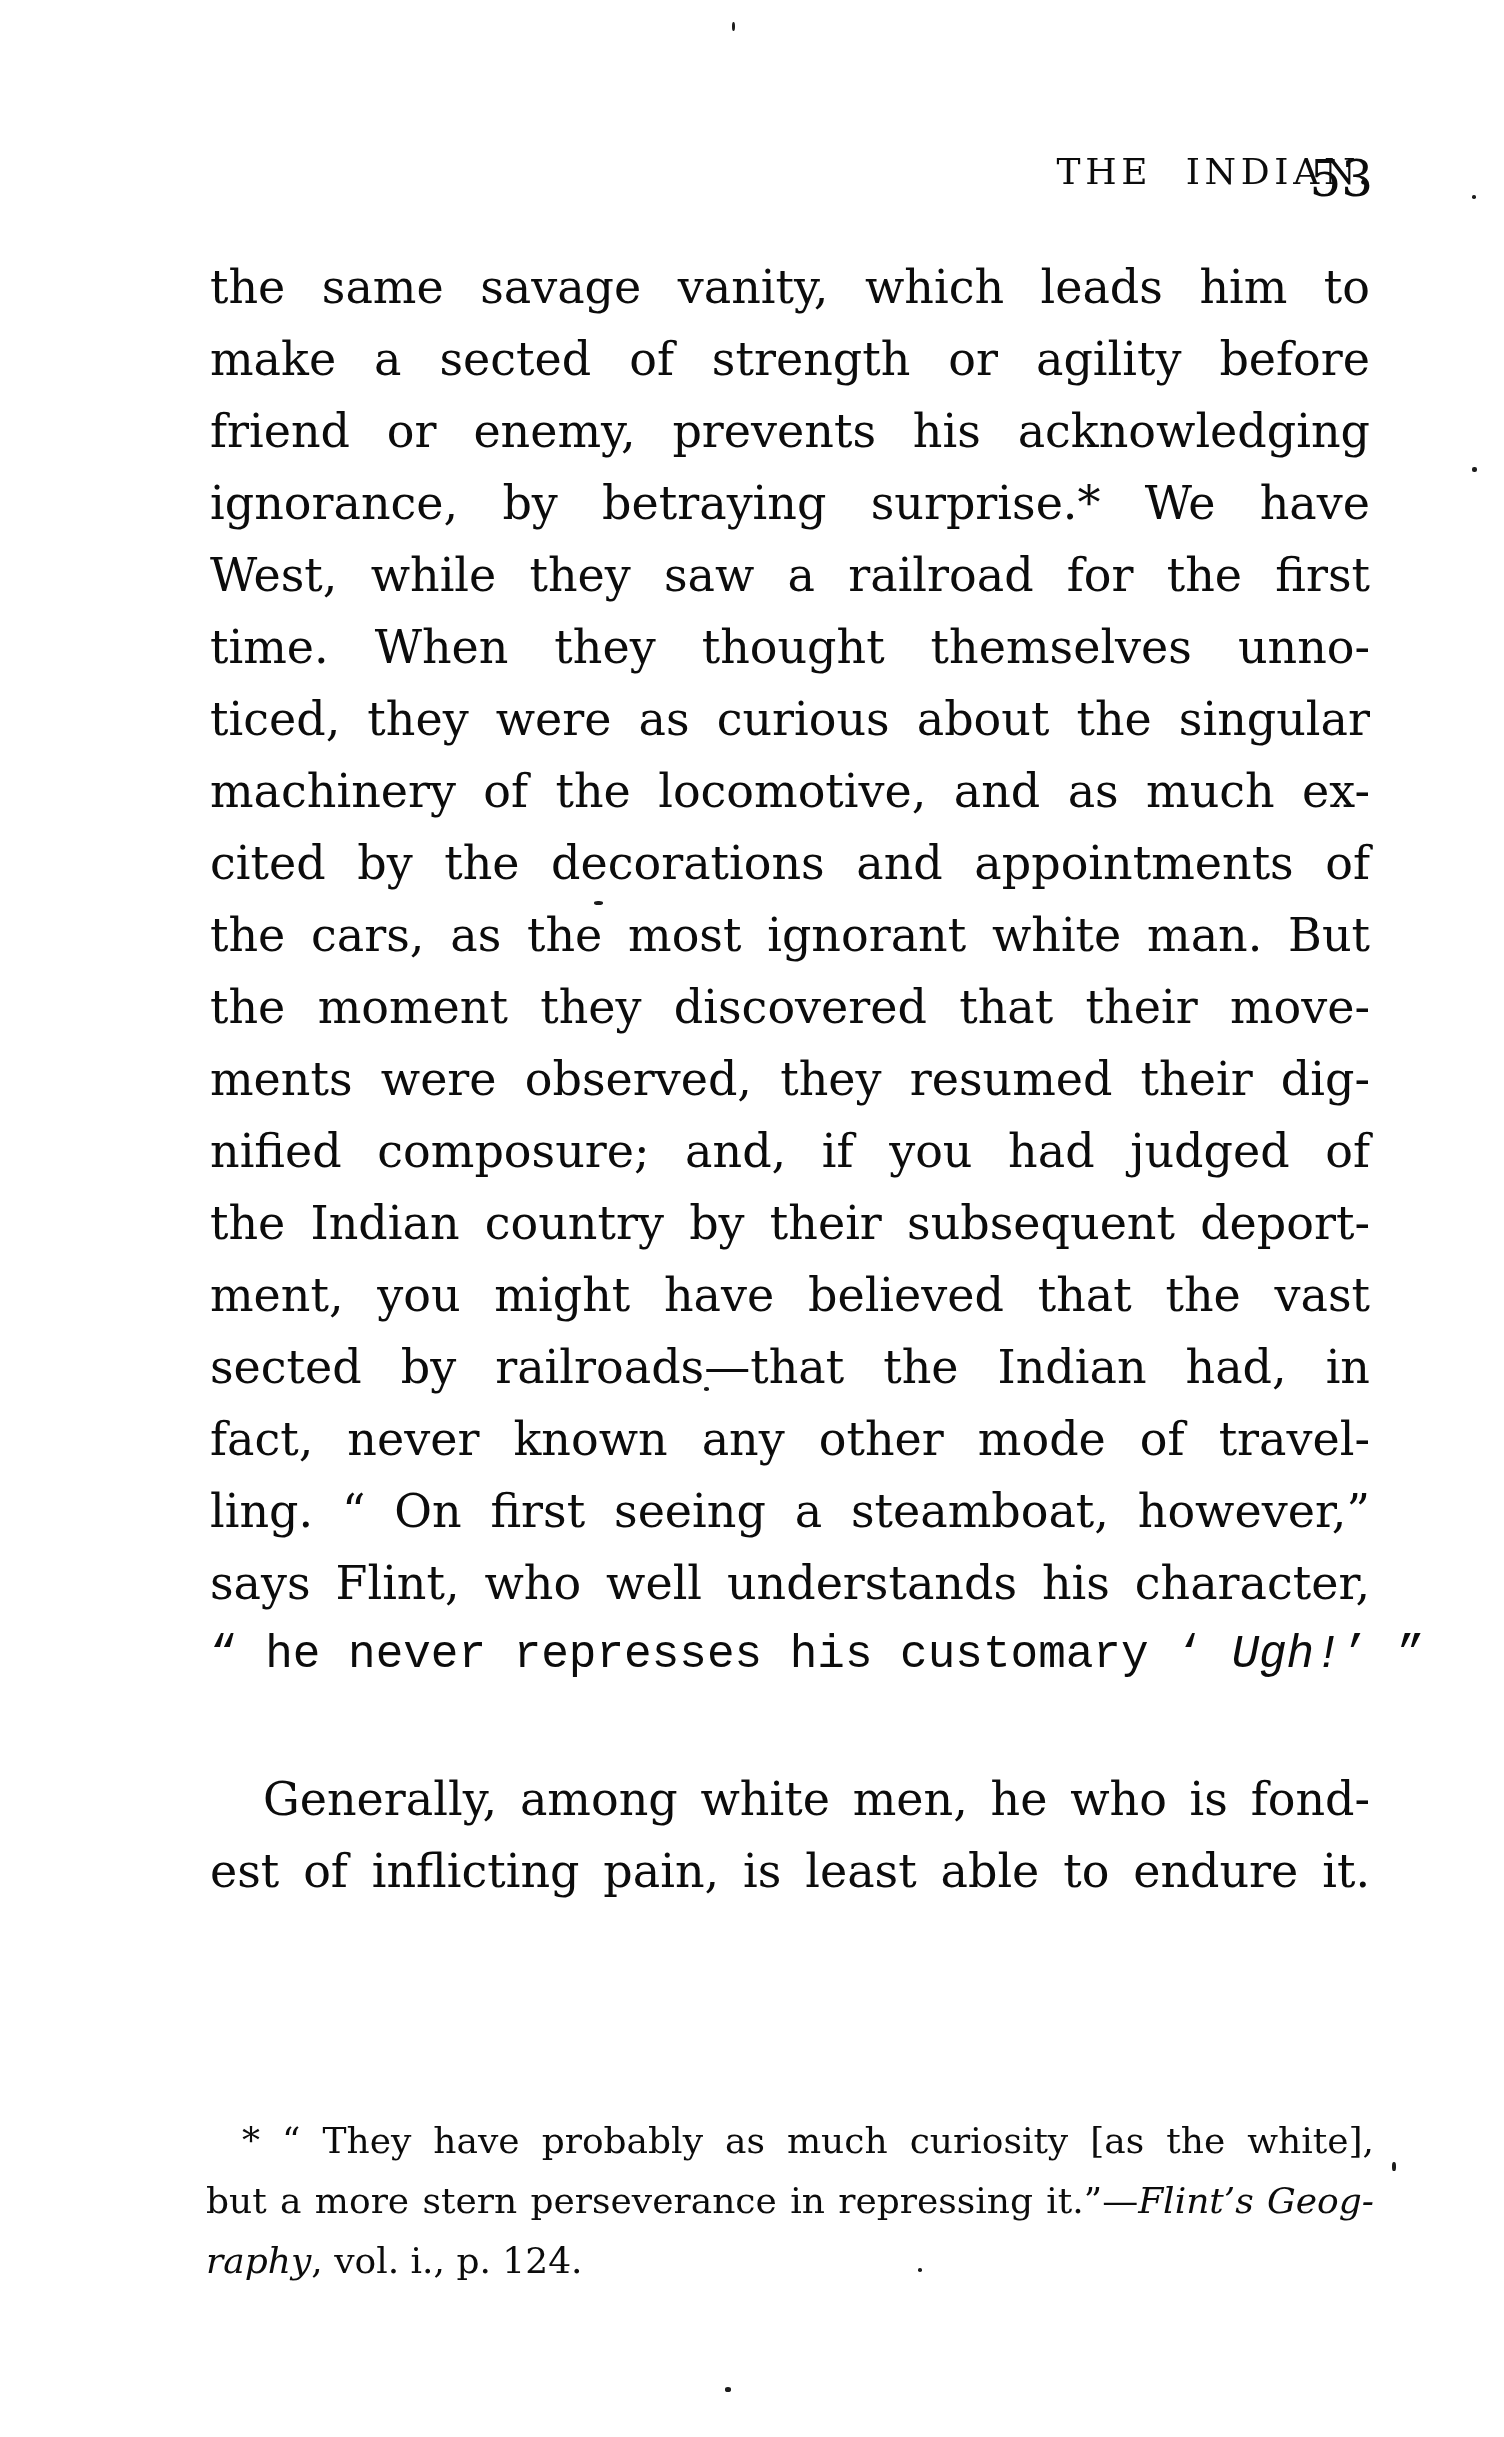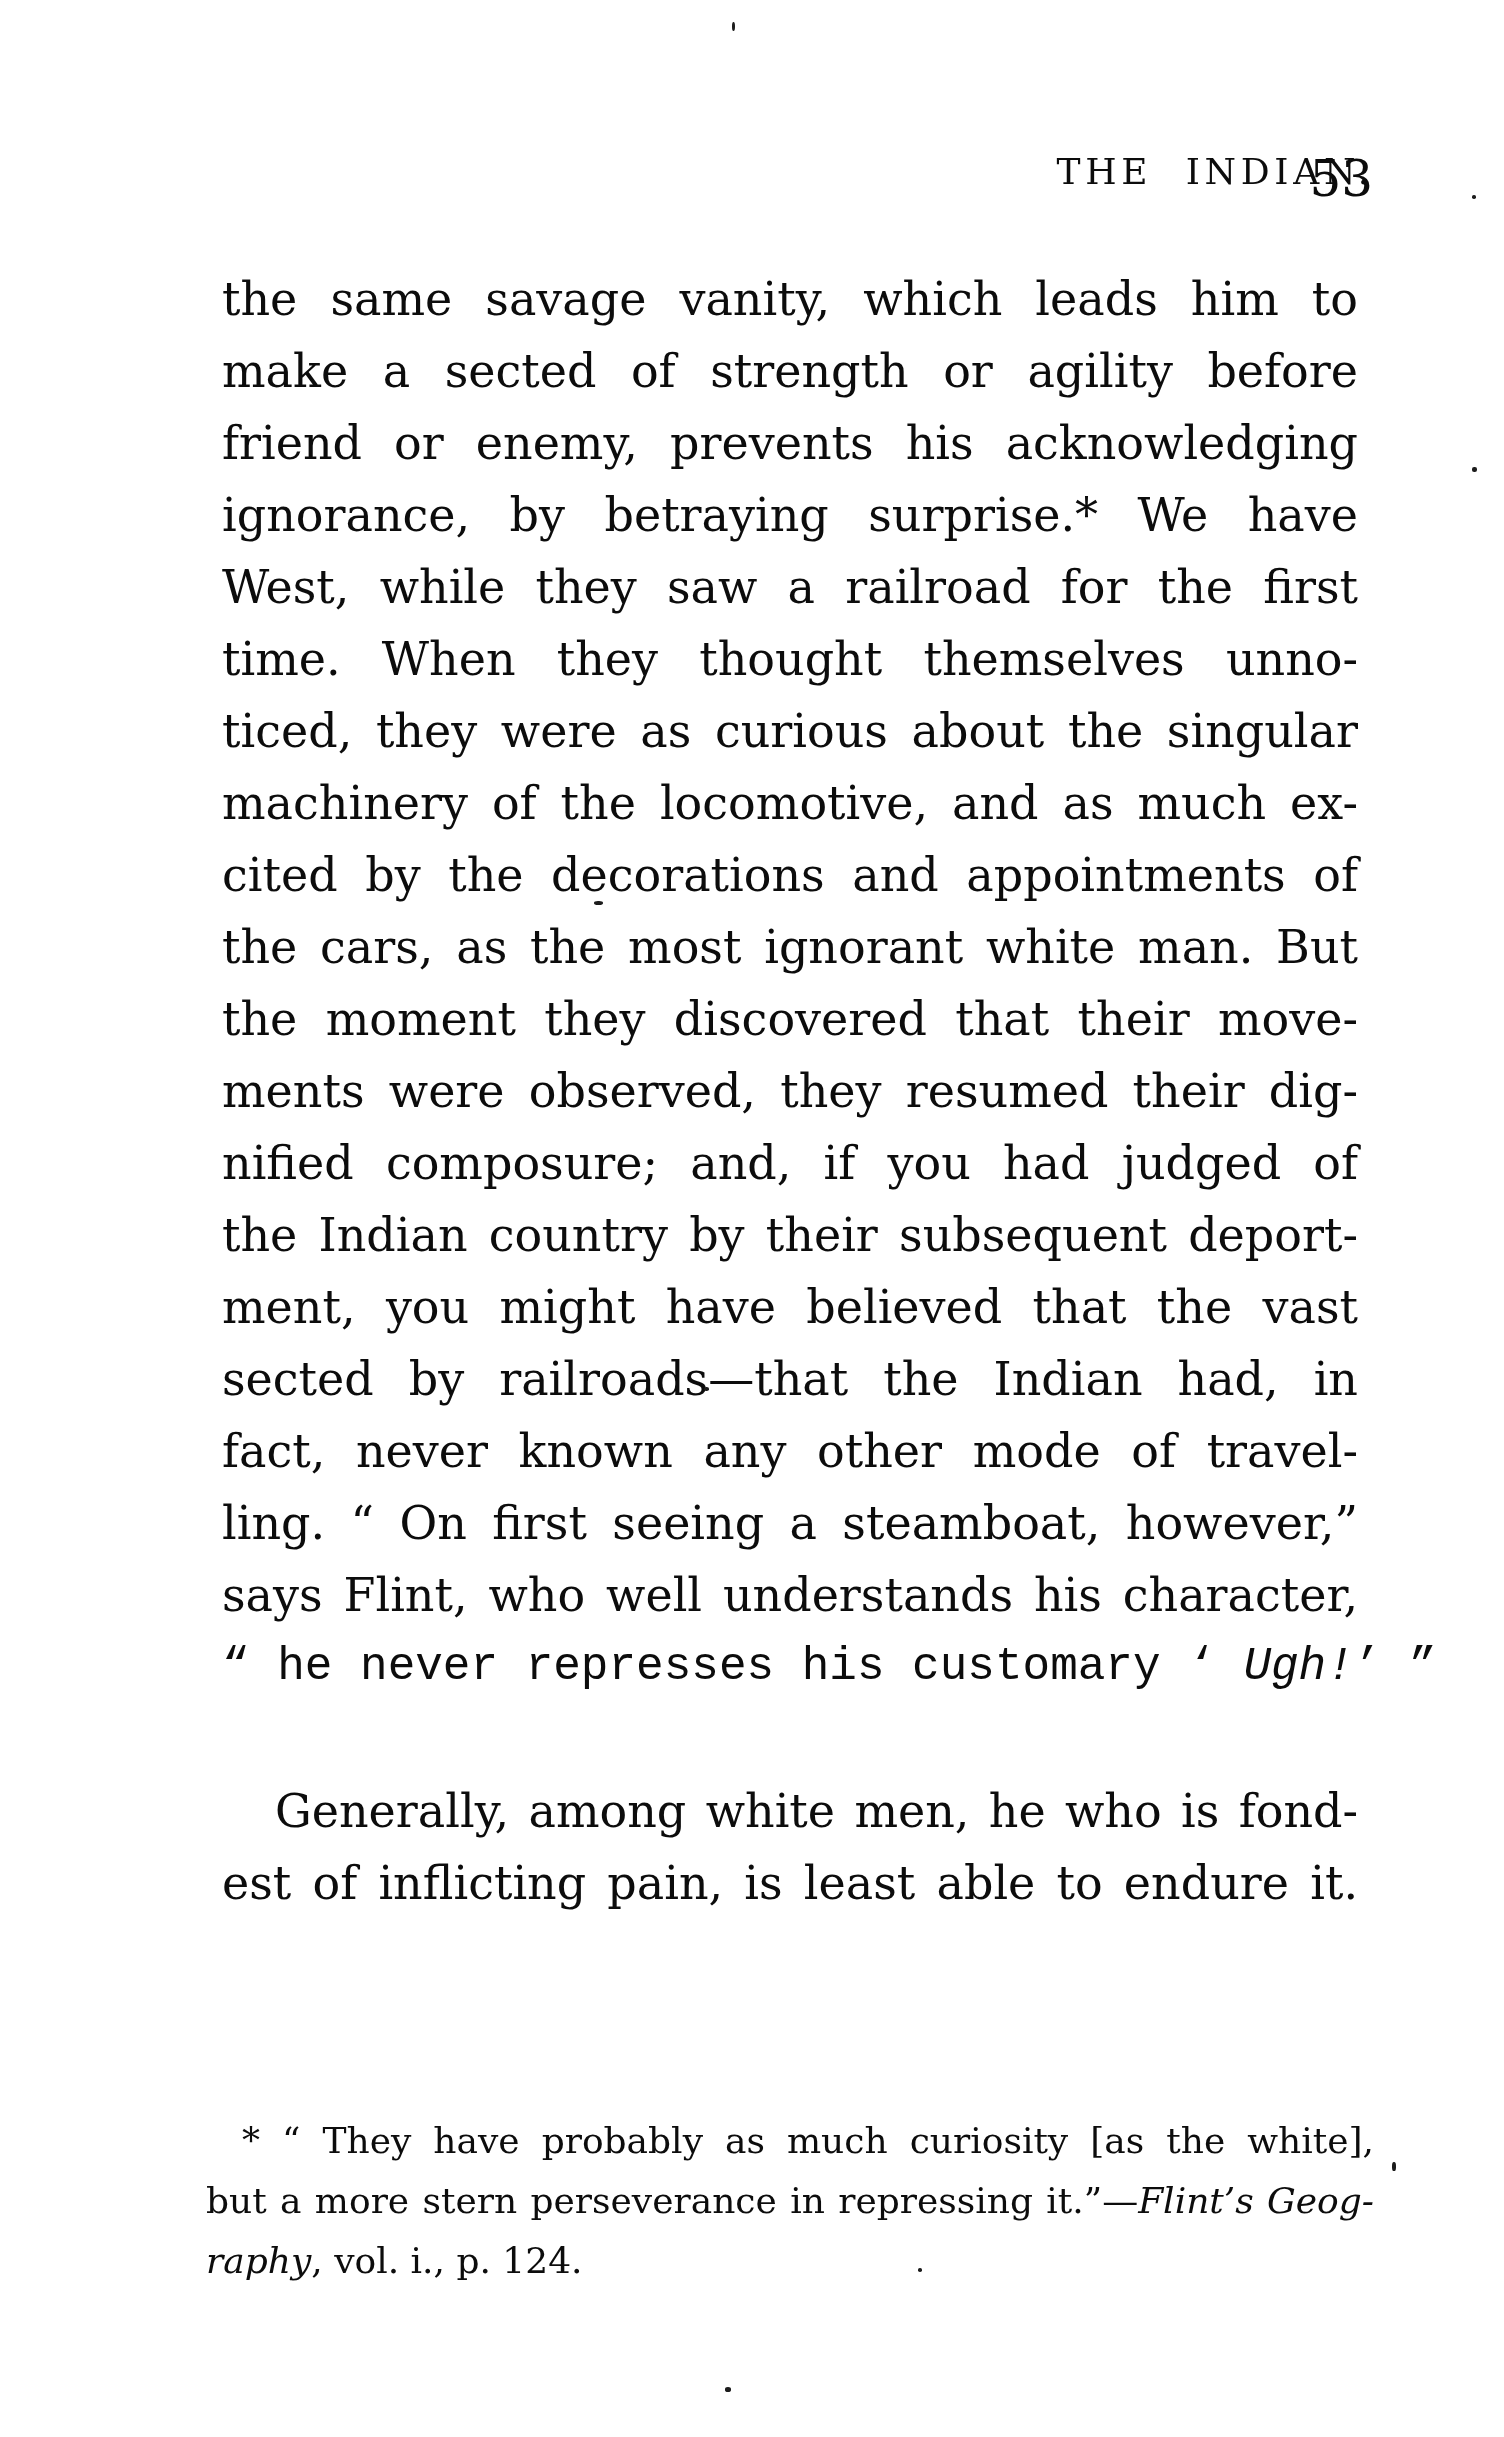--- a/index.html
+++ b/index.html
@@ -36,21 +36,21 @@
     font-size: 50px;
     line-height: 56px;
   }
   
   .body-text {
     position: absolute;
     left: 206px;
     top: 247px;
     width: 1168px;
   }
-  .paragraph { margin: 16px; }
+  .paragraph { margin: 4px; }
   .paragraph + .paragraph { margin-top: 72px; }
   .line {
     height: 72px;
     line-height: 72px;
     font-size: 46px;
     text-align: justify;
     text-align-last: justify;
     white-space: nowrap;
     overflow: visible;
   }

